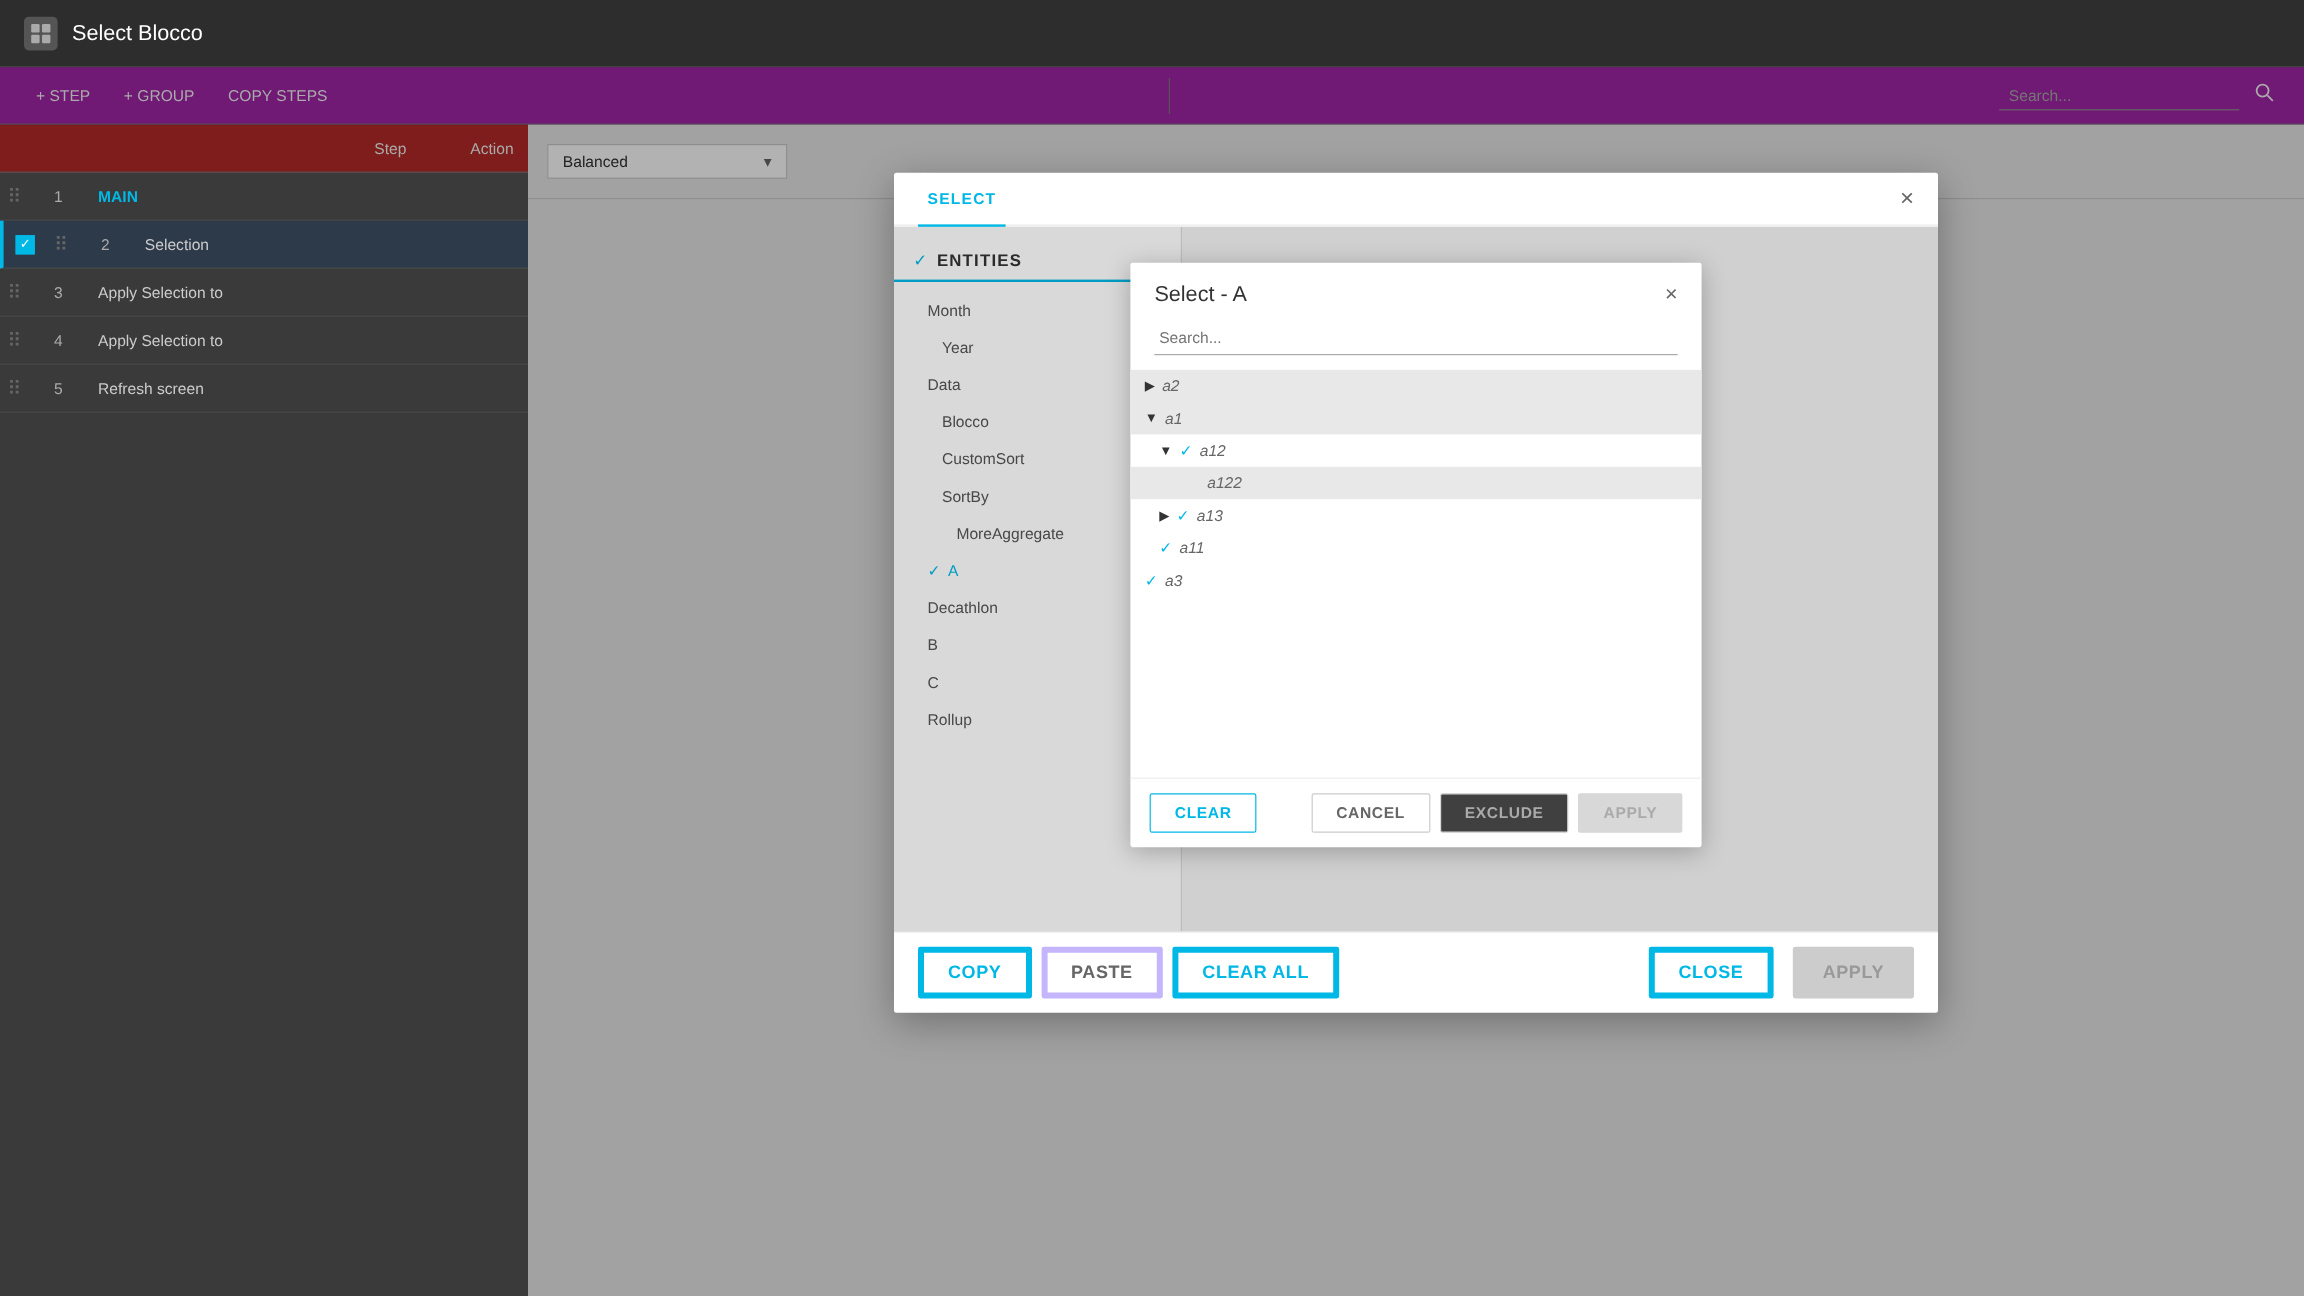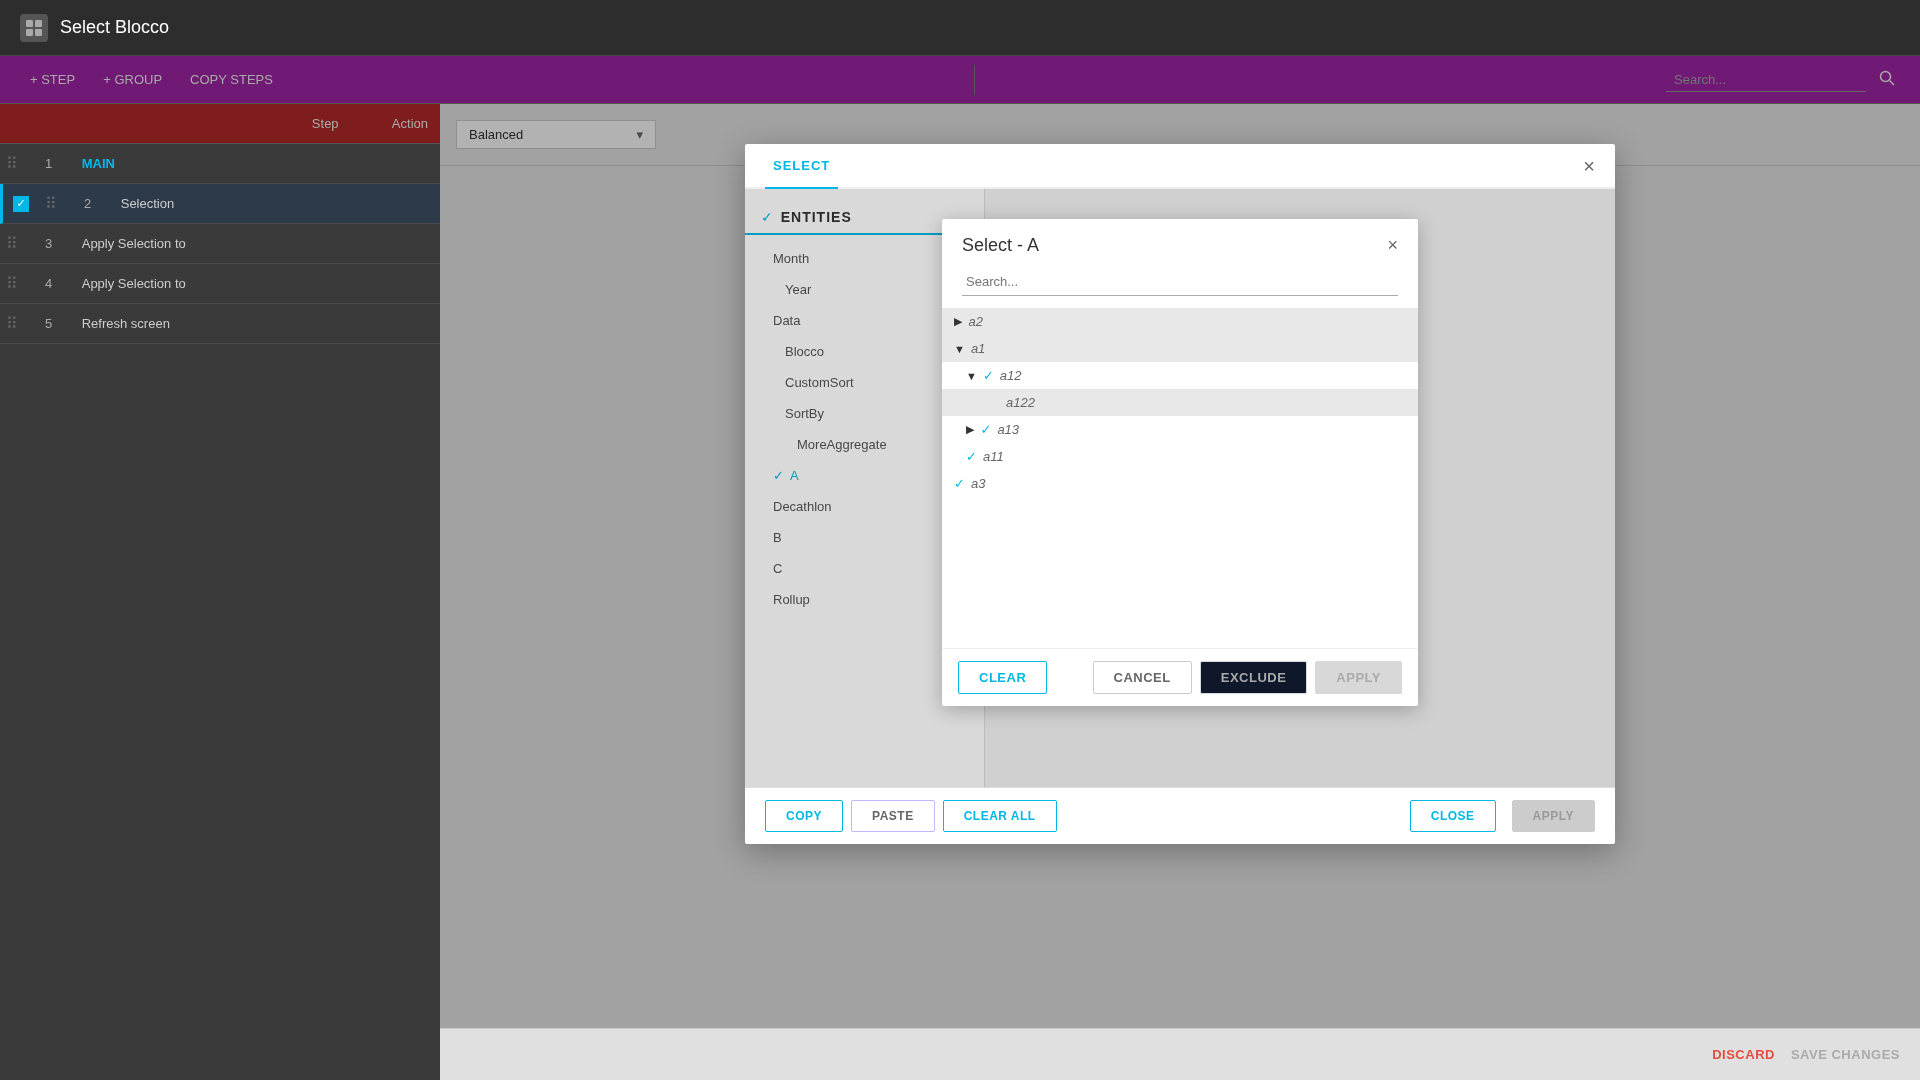--- a/index.html
+++ b/index.html
@@ -197,24 +197,24 @@
     
     .outer-modal-footer {
       display: flex;
       align-items: center;
       padding: 12px 20px;
       border-top: 1px solid #ddd;
       gap: 8px;
     }
     .footer-btn {
       padding: 8px 20px;
-      border: 1px solid #c4b5fd;
+      border: 5px solid #c4b5fd;
       background: #fff;
       cursor: pointer;
-      font-size: 12px;
+      font-size: 15px;
       font-weight: 600;
       letter-spacing: 0.5px;
       border-radius: 2px;
     }
     .footer-btn.primary { color: #00b8e6; border-color: #00b8e6; }
     .footer-btn.secondary { color: #666; }
     .footer-btn.close-btn { color: #00b8e6; border-color: #00b8e6; margin-left: auto; }
     .footer-btn.apply-btn2 { background: #ccc; color: #999; border-color: #ccc; cursor: default; margin-left: 8px; }
 
     
@@ -296,21 +296,21 @@
       border: 1px solid #ccc;
       background: #fff;
       cursor: pointer;
       font-size: 13px;
       font-weight: 600;
       letter-spacing: 0.5px;
       border-radius: 2px;
     }
     .inner-footer-btn.clear { color: #00b8e6; border-color: #00b8e6; }
     .inner-footer-btn.cancel { color: #666; }
-    .inner-footer-btn.exclude { background: #0f172a; color: #aaa; border-color: #d8d8d8; cursor: default; }
+    .inner-footer-btn.exclude { background: #404040; color: #aaa; border-color: #d8d8d8; cursor: default; }
     .inner-footer-btn.apply { background: #d8d8d8; color: #aaa; border-color: #d8d8d8; cursor: default; }
 
     
     .discard-btn {
       background: transparent;
       border: none;
       color: #e74c3c;
       font-size: 13px;
       font-weight: 600;
       cursor: pointer;
@@ -513,19 +513,15 @@
           <button class="footer-btn secondary">PASTE</button>
           <button class="footer-btn primary">CLEAR ALL</button>
           <div style="flex:1;"></div>
           <button class="footer-btn close-btn">CLOSE</button>
           <button class="footer-btn apply-btn2">APPLY</button>
         </div>
 
       </div>
     </div>
 
-    <div style="position:absolute; bottom:0; left:0; right:0; height:52px; background:#e0e0e0; border-top:1px solid #ccc; display:flex; align-items:center; padding: 0 20px; justify-content:flex-end; gap:16px;">
-      <button class="discard-btn">DISCARD</button>
-      <button class="save-btn">SAVE CHANGES</button>
-    </div>
 
   </div>
 </div>
 
 </body></html>

